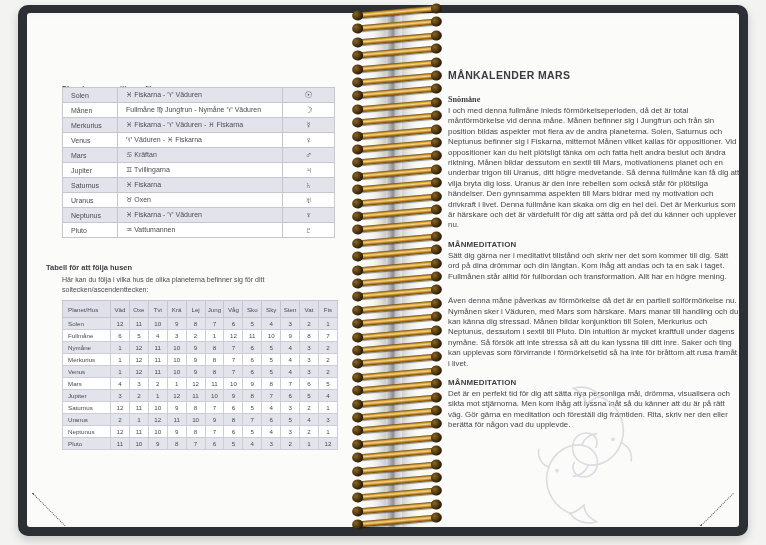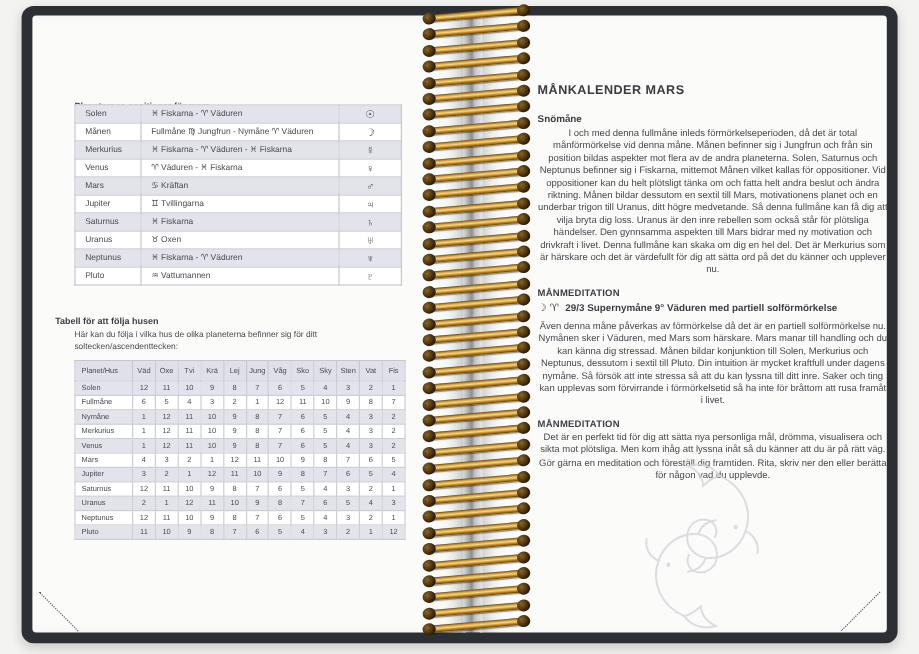--- a/index.html
+++ b/index.html
@@ -57,24 +57,24 @@
   .t2 td { border:1px solid #cdcdd5; height:12px; font-size:6.2px; color:#4a4a52; text-align:center; overflow:hidden; }
   .t2 .name-col { width:48px; text-align:left; padding-left:5px; }
 
   .perf { position:absolute; width:46px; border-top:1.5px dotted #5a5d61; }
   .perf-left  { left:6px;  top:480px; transform-origin:0 0;   transform:rotate(45deg);  }
   .perf-right { right:6px; top:480px; transform-origin:100% 0; transform:rotate(-45deg); }
 
   
   .rp-content { position:absolute; left:48px; top:56px; width:292px; }
   .rp-title { font-size:10.5px; font-weight:bold; letter-spacing:.4px; color:#3a3a41; margin-bottom:14px; }
-  .pre-title { font-size:8.2px; font-weight:bold; color:#3c3c43; margin-bottom:2px; }
+  .pre-title { font-size:8.2px; font-weight:bold; color:#3c3c43; margin-bottom:2px;font-family:Liberation Serif, serif; }
   .event-heading { font-size:8.2px; font-weight:bold; color:#3c3c43; margin-bottom:5px; }
   .event-heading .symbols { margin-right:3px; font-size:8.6px; }
-  .body-text { font-size:7.9px; line-height:10.4px; color:#47474e; margin-bottom:9px; text-align:center; }
+  .body-text { font-size:7.9px; line-height:10.4px; color:#47474e; margin-bottom:9px; text-align:left; }
   .medit-heading { font-size:7.9px; font-weight:bold; letter-spacing:.2px; color:#3c3c43; margin-bottom:2px; }
   .medit-body { margin-bottom:14px; }
   .fish { position:absolute; left:100px; top:372px; opacity:.85; }
 </style>
 </head>
 <body>
 
 <div class="notebook">
 
   <div class="page page-left">
@@ -330,33 +330,30 @@
     <div class="rp-content">
       <div class="rp-title">MÅNKALENDER MARS</div>
 
       <div class="section">
         <div class="pre-title">Snömåne</div>
         <p class="body-text">I och med denna fullmåne inleds förmörkelseperioden, då det är total månförmörkelse vid denna måne. Månen befinner sig i Jungfrun och från sin position bildas aspekter mot flera av de andra planeterna. Solen, Saturnus och Neptunus befinner sig i Fiskarna, mittemot Månen vilket kallas för oppositioner. Vid oppositioner kan du helt plötsligt tänka om och fatta helt andra beslut och ändra riktning. Månen bildar dessutom en sextil till Mars, motivationens planet och en underbar trigon till Uranus, ditt högre medvetande. Så denna fullmåne kan få dig att vilja bryta dig loss. Uranus är den inre rebellen som också står för plötsliga händelser. Den gynnsamma aspekten till Mars bidrar med ny motivation och drivkraft i livet. Denna fullmåne kan skaka om dig en hel del. Det är Merkurius som är härskare och det är värdefullt för dig att sätta ord på det du känner och upplever nu.</p>
       </div>
 
       <div class="section">
         <div class="medit-heading">MÅNMEDITATION</div>
+        <p class="body-text medit-body">Sätt dig gärna ner i meditativt tillstånd och skriv ner det som kommer till dig. Sätt ord på dina drömmar och din längtan. Kom ihåg att andas och ta en sak i taget. Fullmånen står alltid för fullbordan och transformation. Allt har en högre mening.</p>
       </div>
 
       <div class="section">
-        <div class="event-heading">
-          <span class="symbols">☽ ♈</span>
-          <span>29/3 Supernymåne 9° Väduren med partiell solförmörkelse</span>
-        </div>
         <p class="body-text">Även denna måne påverkas av förmörkelse då det är en partiell solförmörkelse nu. Nymånen sker i Väduren, med Mars som härskare. Mars manar till handling och du kan känna dig stressad. Månen bildar konjunktion till Solen, Merkurius och Neptunus, dessutom i sextil till Pluto. Din intuition är mycket kraftfull under dagens nymåne. Så försök att inte stressa så att du kan lyssna till ditt inre. Saker och ting kan upplevas som förvirrande i förmörkelsetid så ha inte för bråttom att rusa framåt i livet.</p>
       </div>
 
       <div class="section">
         <div class="medit-heading">MÅNMEDITATION</div>
-        <p class="body-text medit-body">Det är en perfekt tid för dig att sätta nya personliga mål, drömma, visualisera och sikta mot plötsliga. Men kom ihåg att lyssna inåt så du känner att du är på rätt väg. Gör gärna en meditation och föreställ dig framtiden. Rita, skriv ner den eller berätta för någon vad du upplevde.</p>
+        <p class="body-text medit-body">Det är en perfekt tid för dig att sätta nya personliga mål, drömma, visualisera och sikta mot stjärnorna. Men kom ihåg att lyssna inåt så du känner att du är på rätt väg. Gör gärna en meditation och föreställ dig framtiden. Rita, skriv ner den eller berätta för någon vad du upplevde.</p>
       </div>
     </div>
 
     <svg class="fish" width="170" height="140" viewBox="0 0 200 170">
       <g stroke="#d7d7dd" fill="none" stroke-width="2" stroke-linecap="round">
         <path d="M118,14 C141,24 152,48 144,70 C138,88 121,99 104,97 C92,95 84,86 85,74 C86,63 96,56 106,59 C113,61 117,69 113,76"></path>
         <path d="M118,14 C112,5 99,0 86,4 C96,9 101,15 101,24 C108,18 113,15 118,14"></path>
         <path d="M144,70 C153,74 158,83 156,92"></path>
         <path d="M104,97 C101,105 94,110 86,111"></path>
         <circle cx="134" cy="66" r="2.2" fill="#d7d7dd" stroke="none"></circle>

